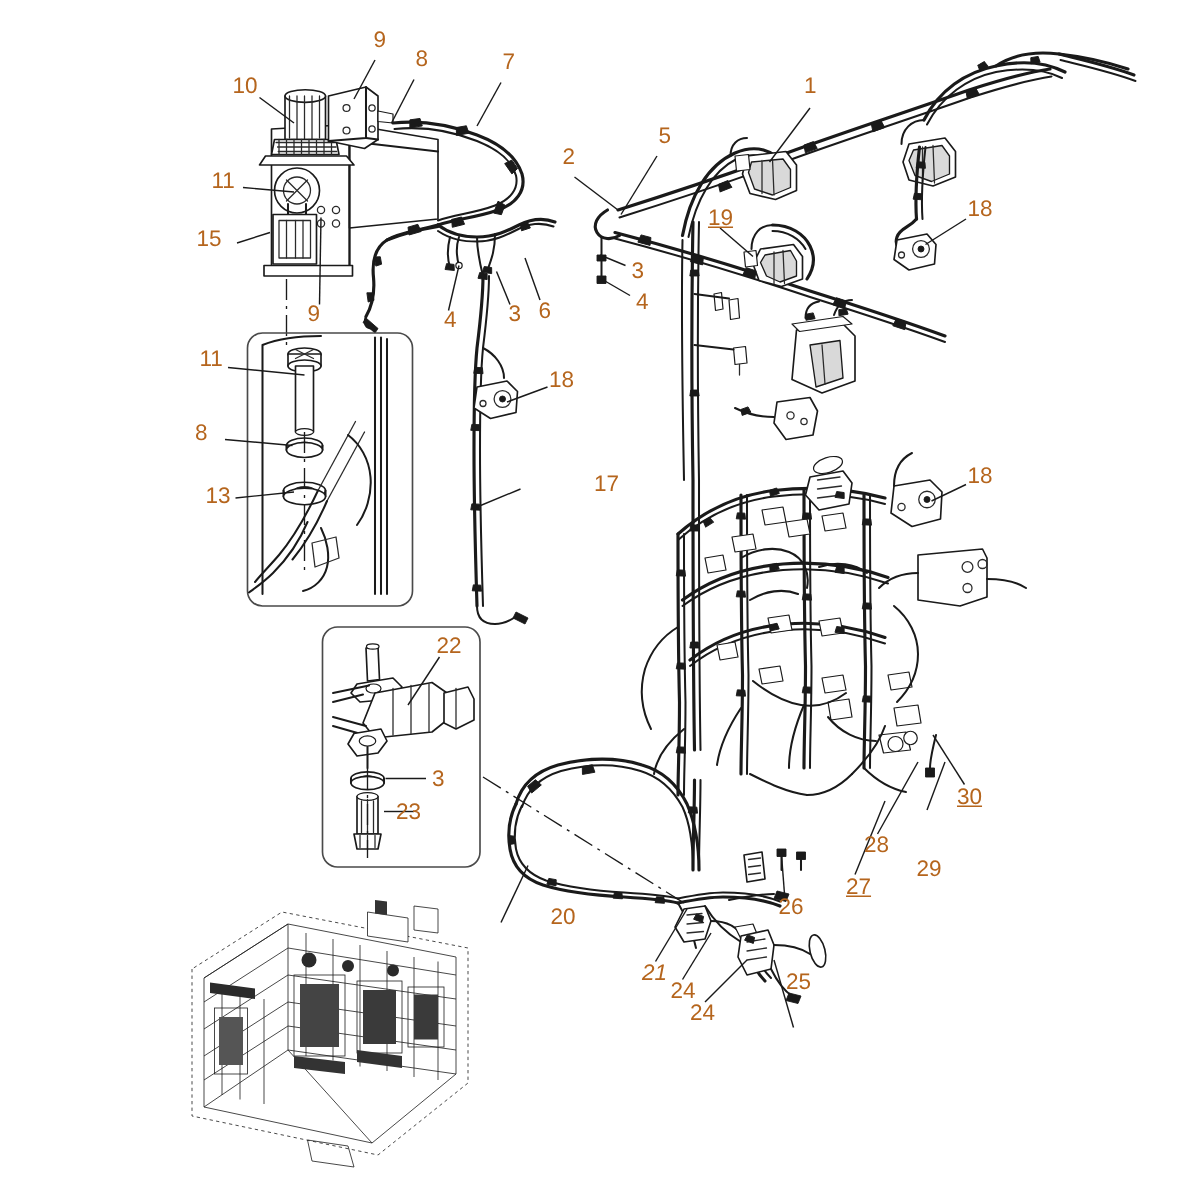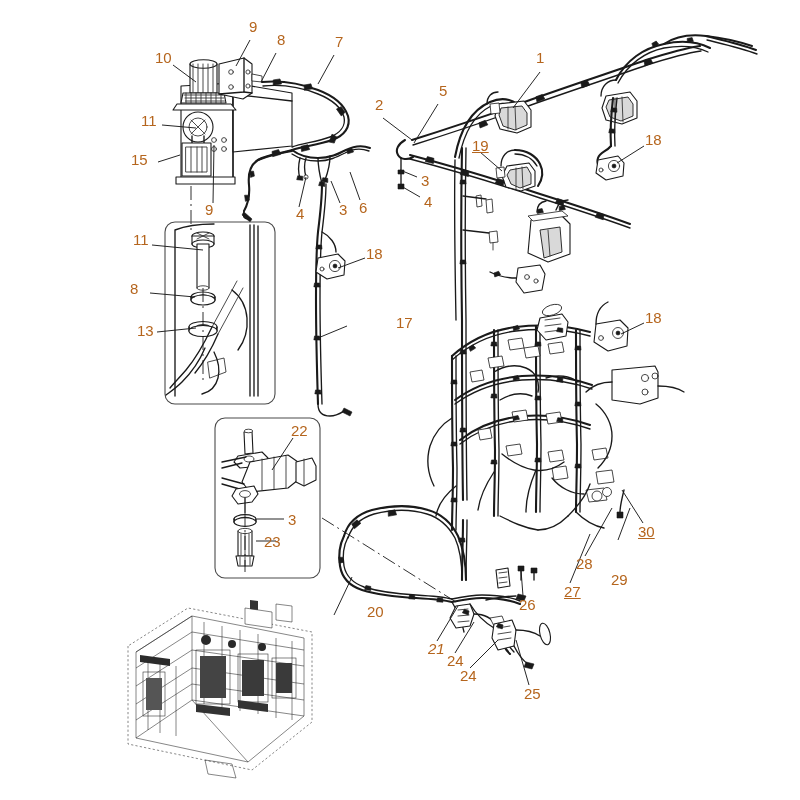--- a/index.html
+++ b/index.html
@@ -588,20 +588,20 @@
   <span class="calltxt" style="left:366px;top:246px;">18</span>
   <span class="calltxt" style="left:645px;top:310px;">18</span>
   <span class="calltxt" style="left:472px;top:138px;text-decoration:underline;">19</span>
   <span class="calltxt" style="left:324px;top:604px;margin-left:43px;">20</span>
   <span class="calltxt" style="left:428px;top:641px;font-style:italic;">21</span>
   <span class="calltxt" style="left:291px;top:423px;">22</span>
   <span class="calltxt" style="left:264px;top:534px;">23</span>
   <span class="calltxt" style="left:288px;top:512px;">3</span>
   <span class="calltxt" style="left:447px;top:653px;">24</span>
   <span class="calltxt" style="left:460px;top:668px;">24</span>
-  <span class="calltxt" style="left:524px;top:686px;">25</span>
+  <span class="calltxt" style="left:524px;top:647px;">25</span>
   <span class="calltxt" style="left:519px;top:597px;">26</span>
   <span class="calltxt" style="left:564px;top:584px;text-decoration:underline;">27</span>
   <span class="calltxt" style="left:576px;top:556px;">28</span>
   <span class="calltxt" style="left:611px;top:572px;">29</span>
   <span class="calltxt" style="left:638px;top:524px;text-decoration:underline;">30</span>
 
 </div>
 
 </body></html>

